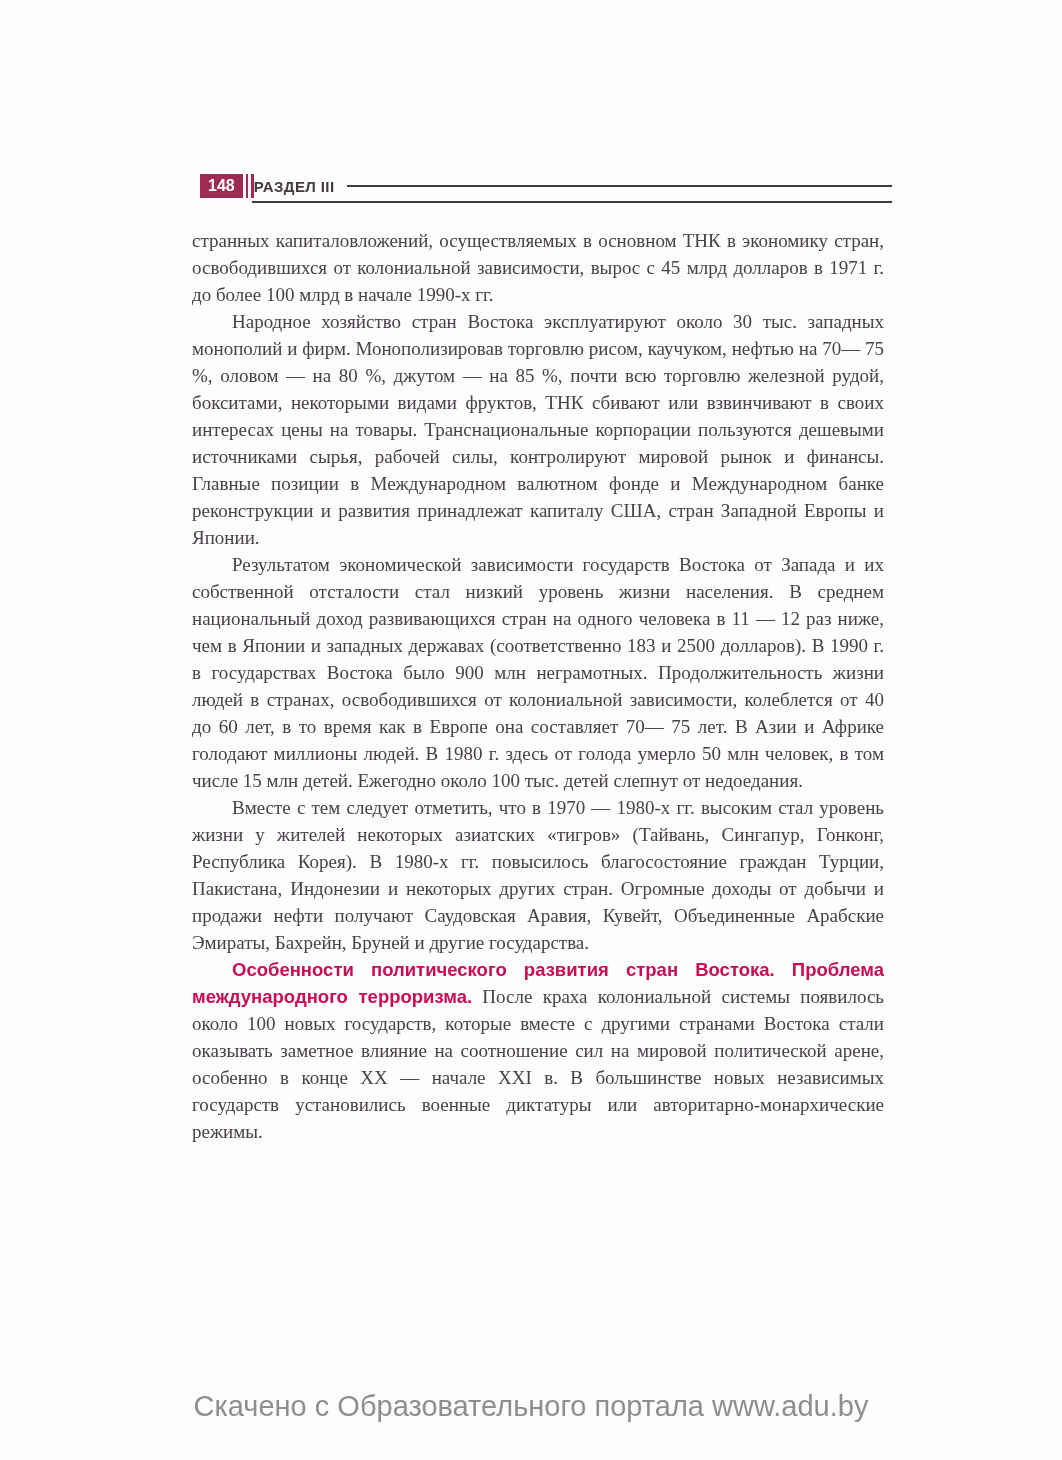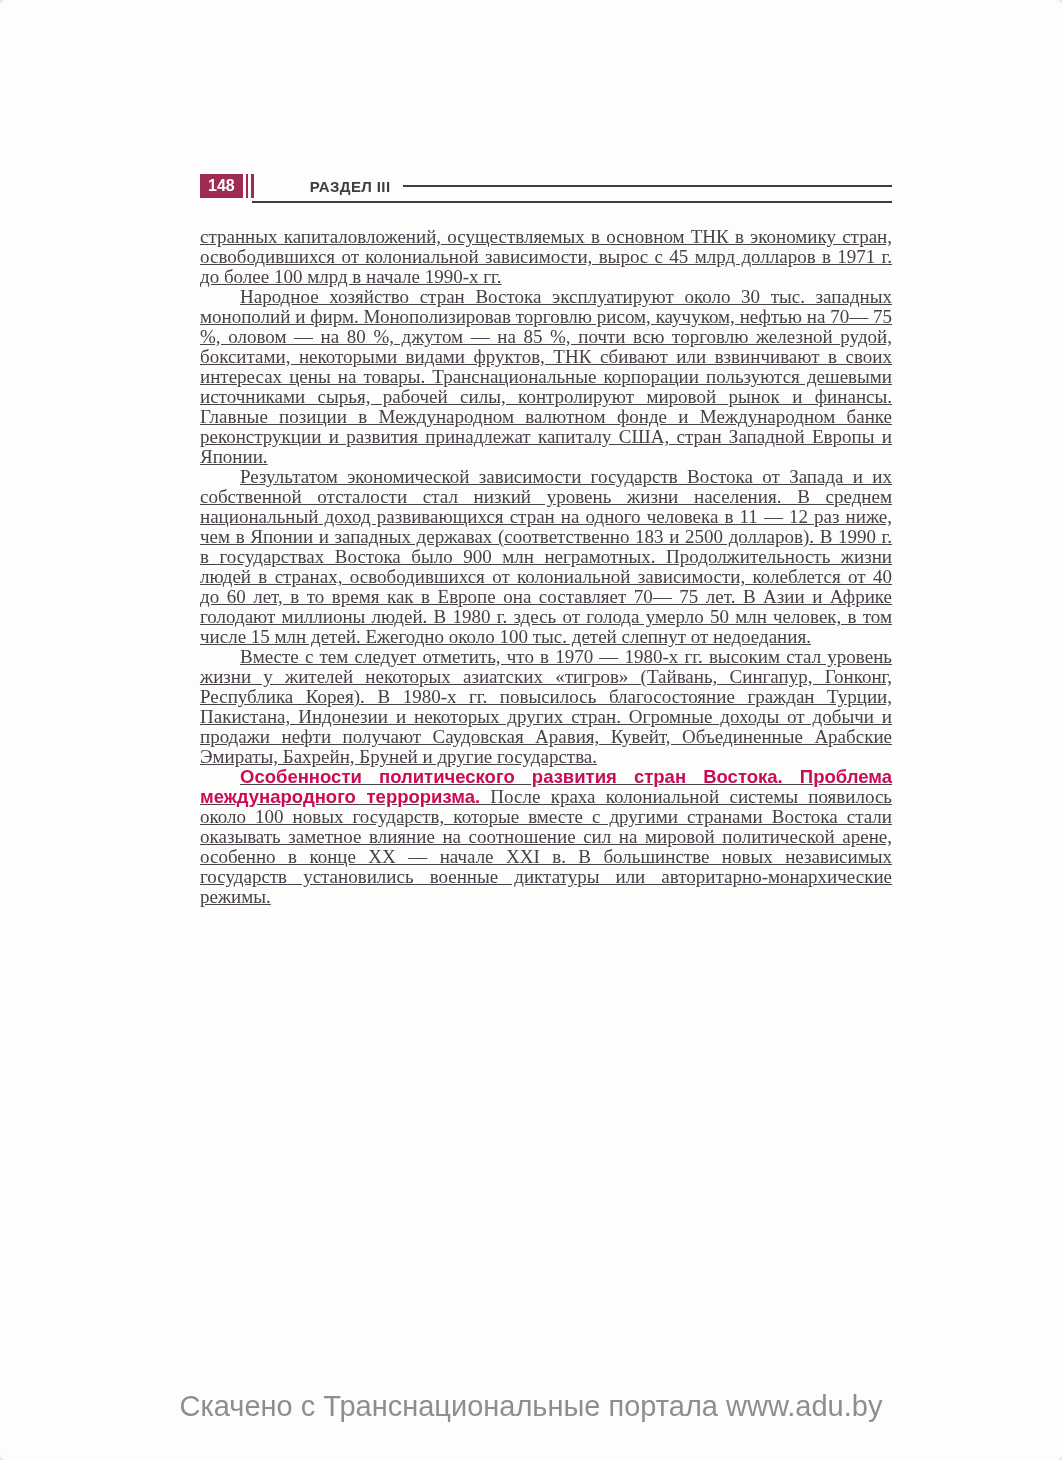--- a/index.html
+++ b/index.html
@@ -4,49 +4,46 @@
 <style>
   html,body{margin:0;padding:0;background:#e8e8e8;}
   .page{
     position:relative;
     width:1062px;height:1460px;
     margin:0 auto;
     background:#fdfdfc;
     font-family:"Liberation Serif", serif;
     color:#48404a;
     overflow:hidden;
-    border-radius:6px;
   }
   
   .pagehead{
     position:absolute;left:200px;top:174px;width:692px;
   }
   .pagehead-row{display:flex;align-items:center;height:24px;}
   .page-num{
     background:#9e2b52;color:#ffffff;
     font-family:"Liberation Sans", sans-serif;
     font-weight:bold;font-size:16px;
     padding:2px 8px 3px 8px;line-height:19px;
   }
   .vbars{display:flex;gap:3px;margin-left:3px;height:24px;}
   .vbars span{display:block;width:2.5px;height:24px;background:#9e2b52;}
   .section-label{
-    margin-left:56px;
     font-family:"Liberation Sans", sans-serif;
     font-weight:bold;font-size:15px;letter-spacing:.4px;
     color:#413a40;white-space:nowrap;
   }
   .head-midline{flex:1;height:2px;background:#413a40;margin-left:12px;}
   .head-underline{height:1.6px;background:#413a40;margin-top:3px;margin-left:52px;}
   
   .body-text{
-    position:absolute;left:200px;top:227px;width:692px;
-    font-size:19px;line-height:20px;
+    position:absolute;left:192px;top:227px;width:692px;
+    font-size:19px;line-height:27px;
     text-align:justify;
-    text-decoration:underline;
   }
   .body-text p{margin:0;text-indent:40px;}
   .body-text p.no-indent{text-indent:0;}
   .run-in{
     font-family:"Liberation Sans", sans-serif;
     font-weight:bold;
     color:#cc0a56;
     font-size:18.5px;
     margin-top:45px;
   }
@@ -77,15 +74,15 @@
   </div>
 
   <div class="body-text">
     <p class="no-indent">странных капиталовложений, осуществляемых в основном ТНК в экономику стран, освободившихся от колониальной зависимости, вырос с 45 млрд долларов в 1971 г. до более 100 млрд в начале 1990-х гг.</p>
     <p>Народное хозяйство стран Востока эксплуатируют около 30 тыс. западных монополий и фирм. Монополизировав торговлю рисом, каучуком, нефтью на 70— 75 %, оловом — на 80 %, джутом — на 85 %, почти всю торговлю железной рудой, бокситами, некоторыми видами фруктов, ТНК сбивают или взвинчивают в своих интересах цены на товары. Транснациональные корпорации пользуются дешевыми источниками сырья, рабочей силы, контролируют мировой рынок и финансы. Главные позиции в Международном валютном фонде и Международном банке реконструкции и развития принадлежат капиталу США, стран Западной Европы и Японии.</p>
     <p>Результатом экономической зависимости государств Востока от Запада и их собственной отсталости стал низкий уровень жизни населения. В среднем национальный доход развивающихся стран на одного человека в 11 — 12 раз ниже, чем в Японии и западных державах (соответственно 183 и 2500 долларов). В 1990 г. в государствах Востока было 900 млн неграмотных. Продолжительность жизни людей в странах, освободившихся от колониальной зависимости, колеблется от 40 до 60 лет, в то время как в Европе она составляет 70— 75 лет. В Азии и Африке голодают миллионы людей. В 1980 г. здесь от голода умерло 50 млн человек, в том числе 15 млн детей. Ежегодно около 100 тыс. детей слепнут от недоедания.</p>
     <p>Вместе с тем следует отметить, что в 1970 — 1980-х гг. высоким стал уровень жизни у жителей некоторых азиатских «тигров» (Тайвань, Сингапур, Гонконг, Республика Корея). В 1980-х гг. повысилось благосостояние граждан Турции, Пакистана, Индонезии и некоторых других стран. Огромные доходы от добычи и продажи нефти получают Саудовская Аравия, Кувейт, Объединенные Арабские Эмираты, Бахрейн, Бруней и другие государства.</p>
     <p><span class="run-in">Особенности политического развития стран Востока. Проблема международного терроризма.</span> <span>После краха колониальной системы появилось около 100 новых государств, которые вместе с другими странами Востока стали оказывать заметное влияние на соотношение сил на мировой политической арене, особенно в конце XX — начале XXI в. В большинстве новых независимых государств установились военные диктатуры или авторитарно-монархические режимы.</span></p>
   </div>
 
-  <div class="watermark">Скачено с Транснациональные портала www.adu.by</div>
+  <div class="watermark">Скачено с Образовательного портала www.adu.by</div>
 
 </div>
 
 </body></html>

